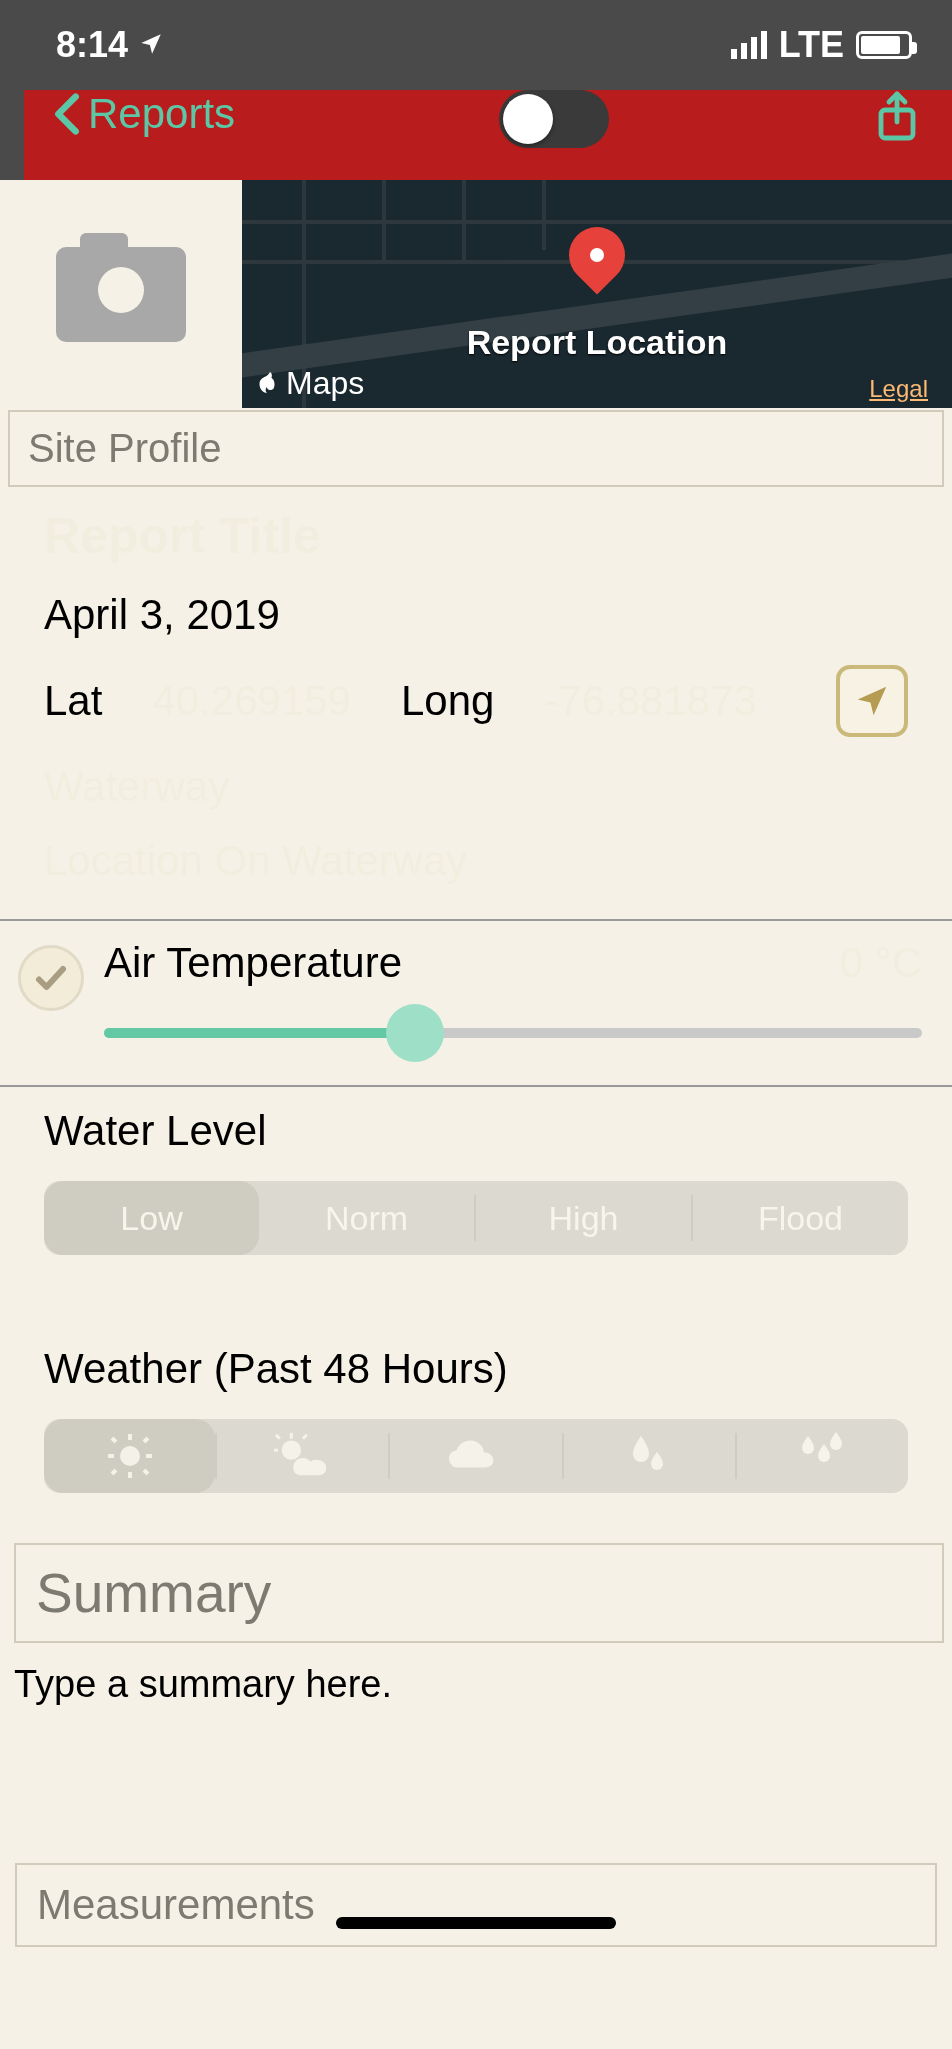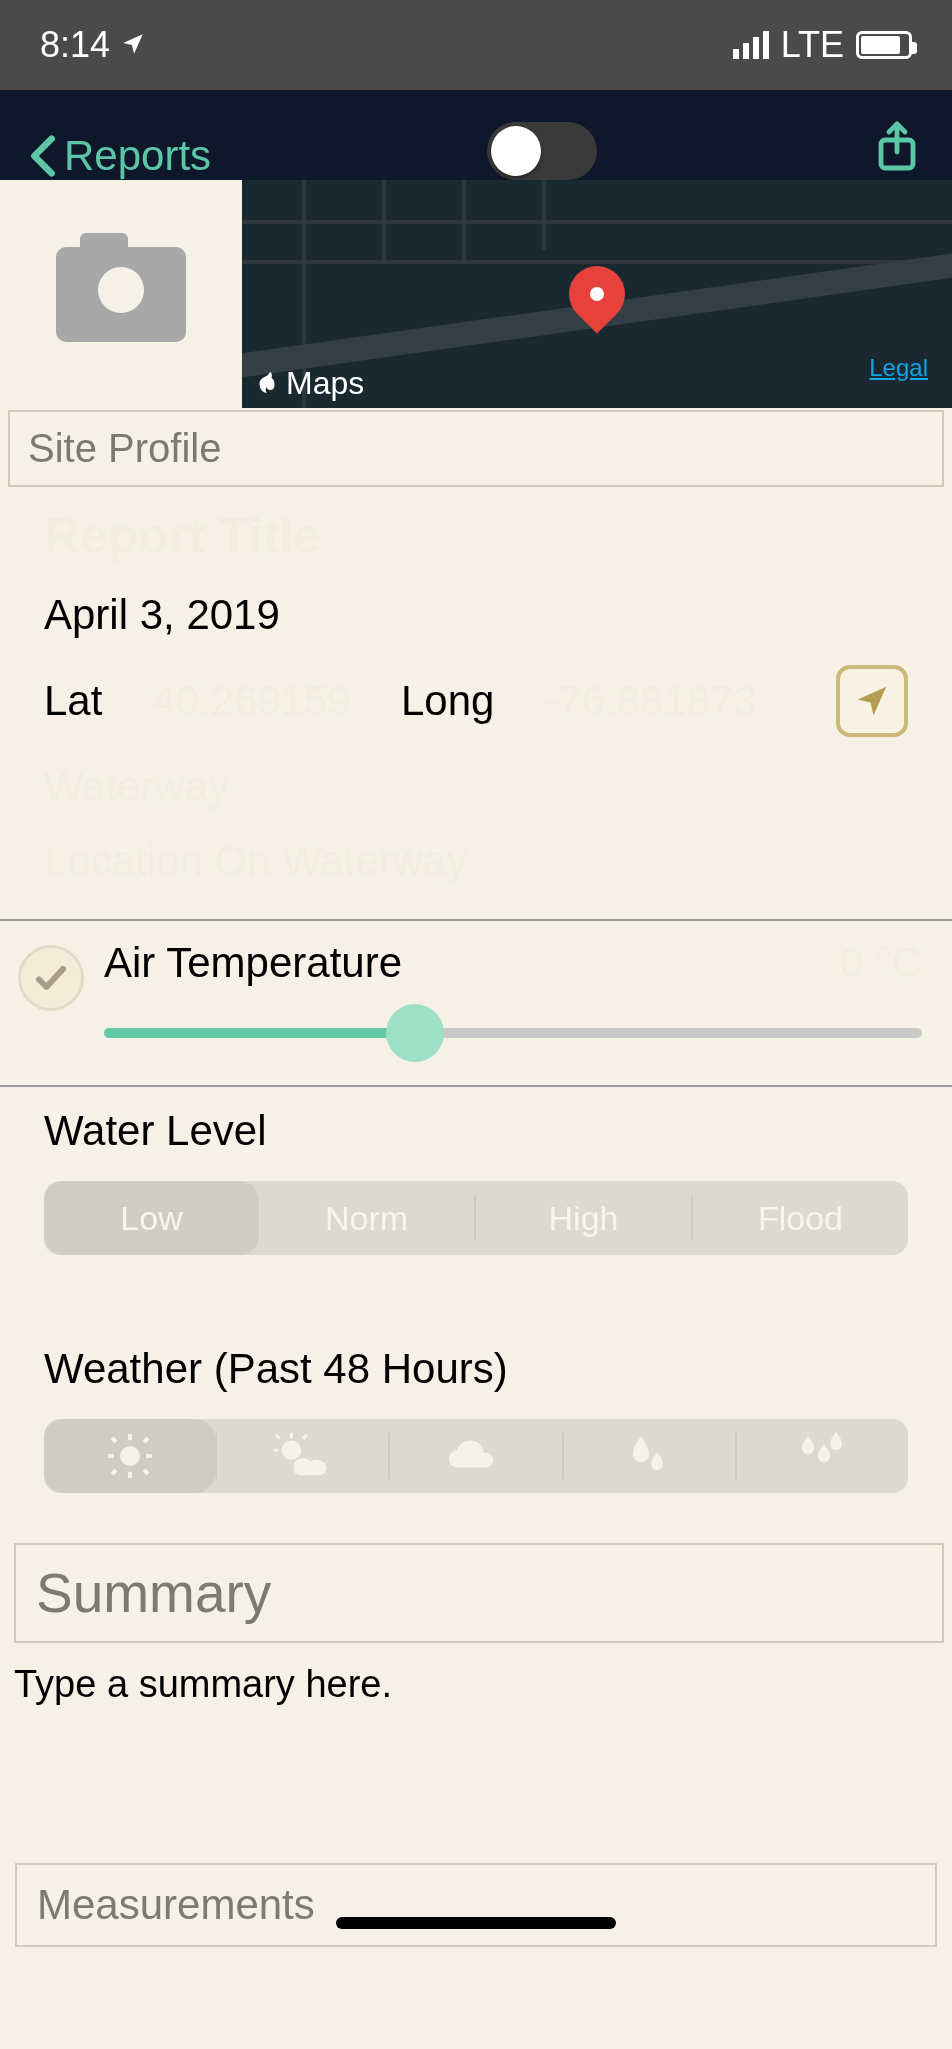--- a/index.html
+++ b/index.html
@@ -1,33 +1,33 @@
 <!DOCTYPE html>
 <html><head>
 <meta charset="utf-8">
 <style>
   * { box-sizing: border-box; margin: 0; padding: 0; }
   html, body { width: 952px; height: 2049px; font-family: -apple-system, Helvetica, Arial, sans-serif; background: #f5f1e6; overflow: hidden; }
   .phone-frame { width: 952px; height: 2049px; display: flex; flex-direction: column; background:#4a4a4a; }
   
-  .status-bar { height: 90px; background: #4a4a4a; display: flex; align-items: center; justify-content: space-between; padding: 0 40px; color: #fff; font-size: 36px; font-weight:400;}
+  .status-bar { height: 90px; background: #4a4a4a; display: flex; align-items: center; justify-content: space-between; padding: 0 40px; color: #fff; font-size: 36px; font-weight:700;margin-left:16px;}
   .status-left { display:flex; align-items:center; gap:10px;}
   .loc-icon { display:inline-block; }
   .status-right { display:flex; align-items:center; gap:12px;}
   .signal { display:flex; align-items:flex-end; gap:4px; }
   .signal span { width:6px; background:#fff; display:block; }
   .signal span:nth-child(1){height:10px;}
   .signal span:nth-child(2){height:16px;}
   .signal span:nth-child(3){height:22px;}
   .signal span:nth-child(4){height:28px;}
   .battery { width:56px; height:28px; border:3px solid #fff; border-radius:6px; position:relative; display:flex; align-items:center; padding:2px;}
   .battery::after{content:""; position:absolute; right:-8px; top:8px; width:5px; height:12px; background:#fff; border-radius:0 3px 3px 0;}
   .battery-fill{ background:#fff; height:100%; width:85%; border-radius:2px;}
   
-  .nav-bar { height: 90px; background:#0f172a; display:flex; align-items:flex-end; justify-content:space-between; padding:0 30px; }
+  .nav-bar { height: 90px; background:#b91c1c; display:flex; align-items:flex-start; justify-content:space-between; padding:0 30px;margin-left:24px; }
   .back { display:flex; align-items:center; color:#5cc7a6; font-size:42px; gap:8px;}
   .share-icon { color:#5cc7a6; }
   .toggle { width:110px; height:58px; background:#3a3a3a; border-radius:30px; position:relative;}
   .toggle-knob { width:50px; height:50px; background:#fff; border-radius:50%; position:absolute; top:4px; left:4px; box-shadow:0 2px 4px rgba(0,0,0,.4);}
   
   .content { flex:1; background:#f5f1e6; display:flex; flex-direction:column; overflow:hidden;}
   .top-row { display:flex; height:228px; }
   .camera-cell { width:242px; background:#f5f1e6; display:flex; align-items:center; justify-content:center;}
   .camera-icon { width:130px; height:95px; background:#a8a8a8; border-radius:10px; position:relative;}
   .camera-icon::before{ content:""; position:absolute; top:-14px; left:24px; width:48px; height:20px; background:#a8a8a8; border-radius:6px 6px 0 0;}
@@ -36,21 +36,21 @@
   .map-bg { position:absolute; inset:0; }
   .map-road { position:absolute; background:#333f44; }
   .road1 { top:120px; left:-20px; width:800px; height:24px; transform:rotate(-8deg); border-radius:20px;}
   .road-grid { position:absolute; inset:0; opacity:.35;}
   .road-grid div{ position:absolute; background:#555;}
   .map-label { position:relative; z-index:2; color:#fff; font-weight:600; font-size:34px; text-shadow:0 1px 2px #000; margin-top:40px;}
   .map-pin { position:relative; z-index:2; }
   .pin-shape { width:56px; height:56px; background:#e7413b; border-radius:50% 50% 50% 0; transform:rotate(-45deg); display:flex; align-items:center; justify-content:center;}
   .pin-shape::after { content:""; width:14px; height:14px; background:#fff; border-radius:50%; transform:rotate(45deg);}
   .map-brand { position:absolute; bottom:6px; left:12px; color:#fff; font-size:32px; display:flex; align-items:center; gap:6px;}
-  .map-legal { position:absolute; bottom:26px; right:24px; color:#0ea5e9; font-size:24px; text-decoration:underline;text-align:right;}
+  .map-legal { position:absolute; bottom:5px; right:24px; color:#fdba74; font-size:24px; text-decoration:underline;text-align:right;}
   .section-header { border:2px solid #d0cbbb; margin:2px 8px 0 8px; padding:14px 18px; font-size:40px; color:#7d7a72; background:#f5f1e6;}
   .profile-body { padding: 20px 44px; display:flex; flex-direction:column; gap:26px; }
   .placeholder-big { font-size:50px; font-weight:600; color:#f2eedf; }
   .date-row { font-size:42px; color:#000;}
   .latlong-row { display:flex; align-items:center; font-size:42px; color:#000; gap:50px;}
   .latlong-val { color:#f2eedf;}
   .locate-btn { margin-left:auto; width:72px; height:72px; border:4px solid #cbb97a; border-radius:14px; background:#f7f2e3; display:flex; align-items:center; justify-content:center;}
   .placeholder-line { font-size:42px; color:#f2eedf; }
   .divider { height:2px; background:#999; margin:14px 0 0 0;}
   .air-temp-row { display:flex; align-items:flex-start; padding:18px 30px 18px 18px; gap:20px;}
@@ -137,20 +137,21 @@
             <div style="left:300px;top:0;width:4px;height:70px;"></div>
             <div style="left:0;top:40px;width:100%;height:4px;"></div>
             <div style="left:0;top:80px;width:100%;height:4px;"></div>
           </div>
           <div class="map-road road1"></div>
         </div>
         <div style="display:flex;flex-direction:column;align-items:center;position:relative;z-index:2;">
           <div class="map-pin">
               <div class="pin-shape"></div>
             </div>
+          <div class="map-label">Report Location</div>
         </div>
         <div class="map-brand">
           <svg width="26" height="30" viewBox="0 0 16 20" fill="#fff">
               <path d="M13 10c0-3-2-4-2-4s1-3-1-4c0 0-1 2-3 3-2 1-4 2-4 5 0 4 3 6 5 6 0 0-2-2 0-4 0 0 0 2 2 2s3-1 3-4z"></path>
             </svg>
           <span>Maps</span>
         </div>
         <div class="map-legal">Legal</div>
       </div>
     </div>

